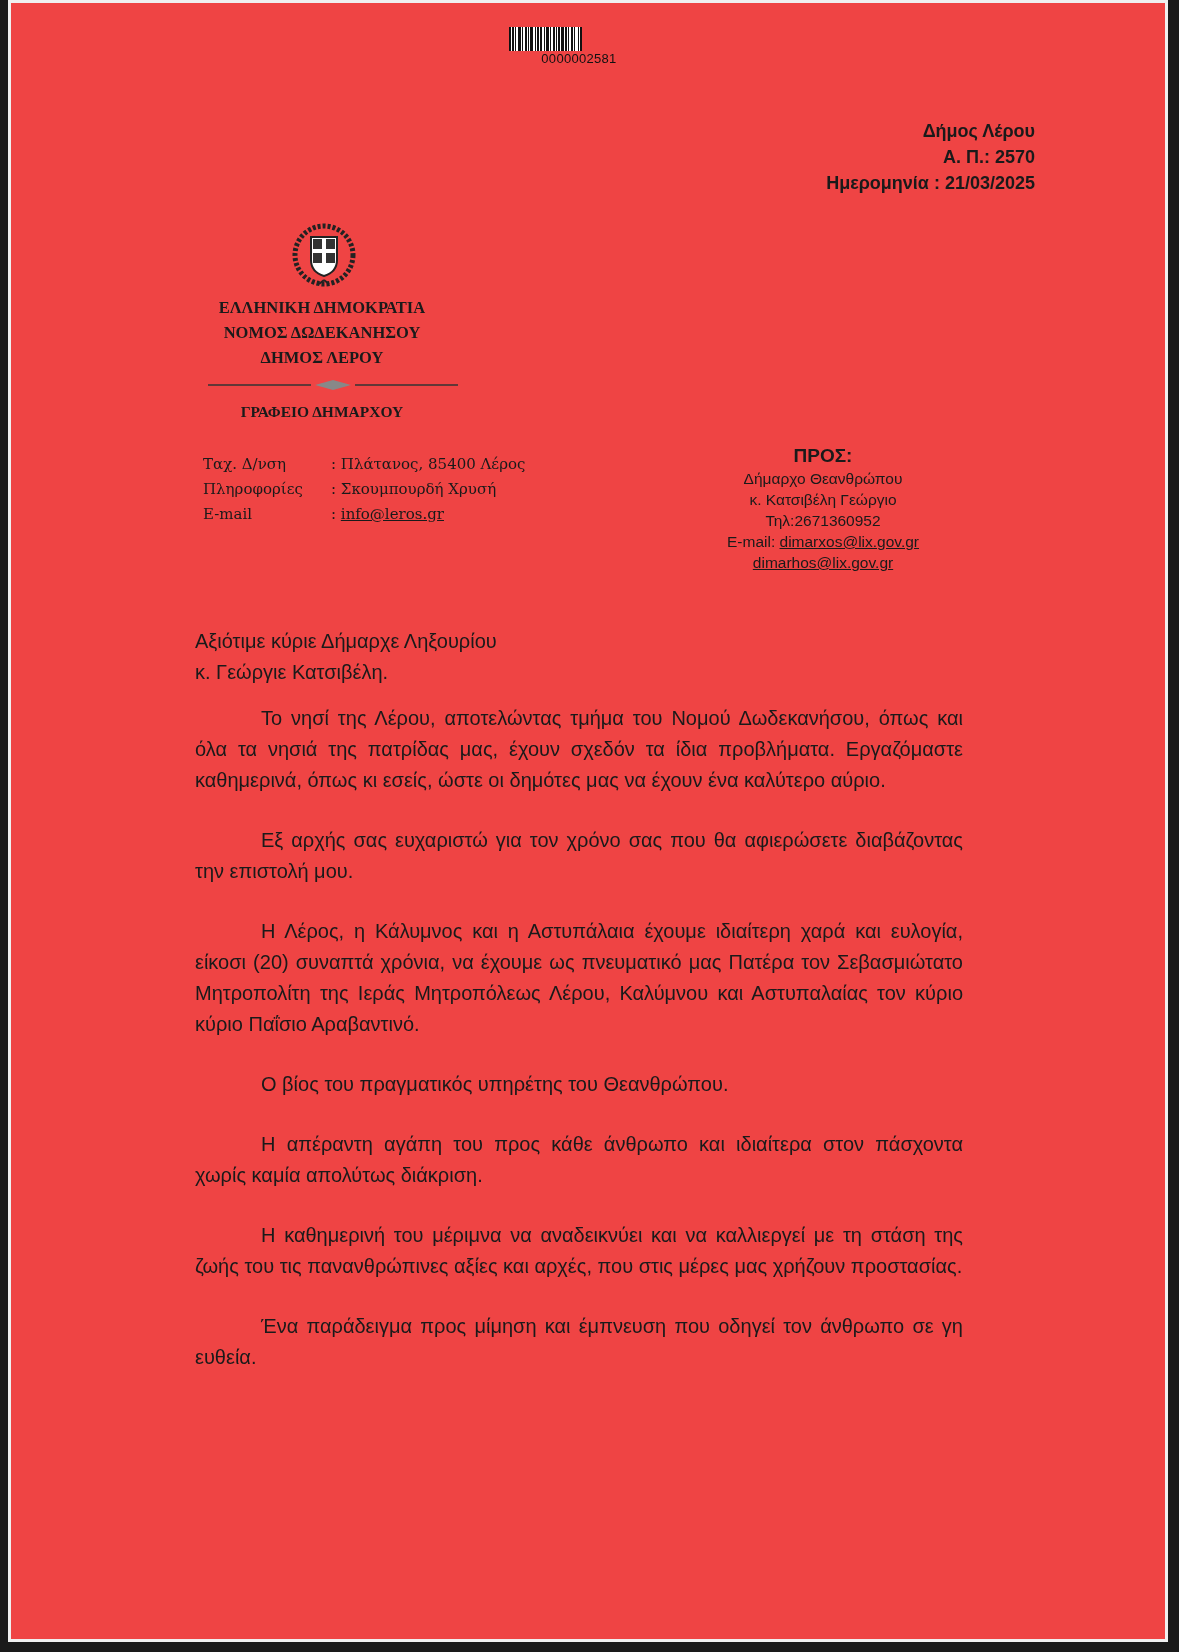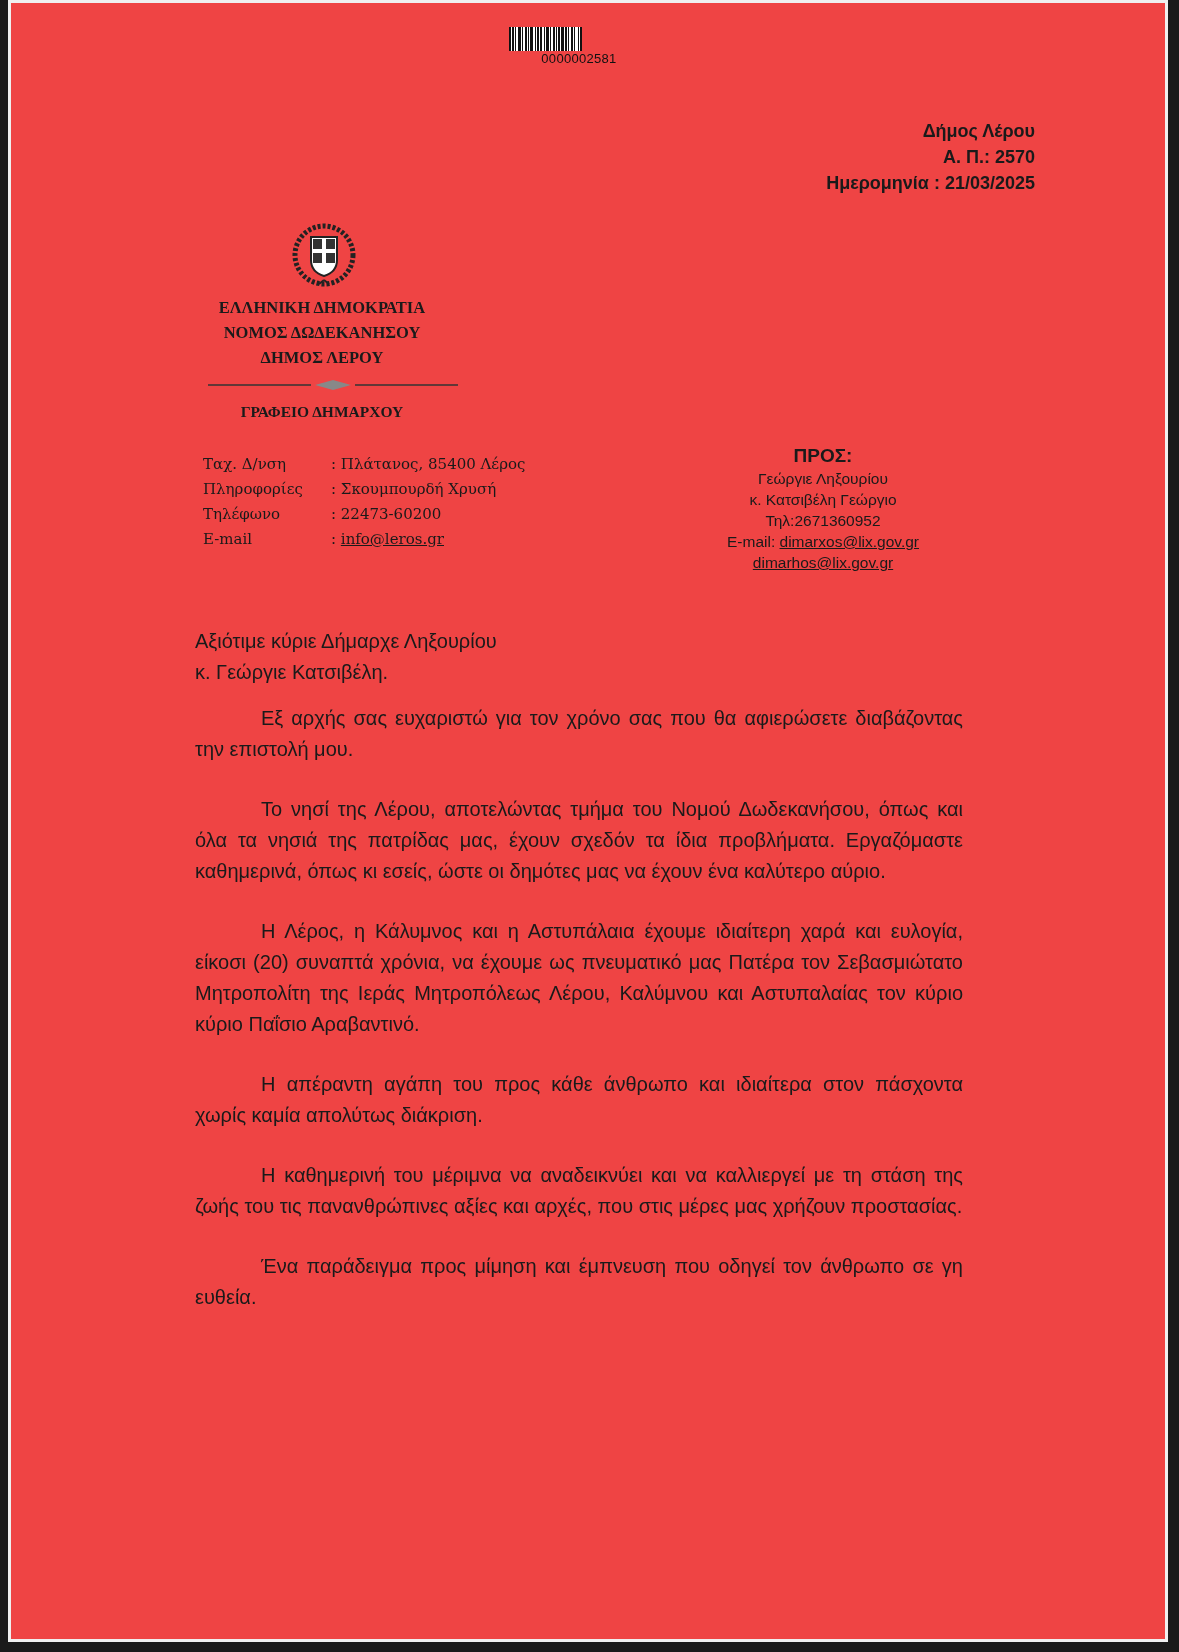--- a/index.html
+++ b/index.html
@@ -139,44 +139,41 @@
   <div class="abs contact">
     <div class="row">
       <span class="lbl">Ταχ. Δ/νση</span>
       <span class="val">: Πλάτανος, 85400 Λέρος</span>
     </div>
     <div class="row">
       <span class="lbl">Πληροφορίες</span>
       <span class="val">: Σκουμπουρδή Χρυσή</span>
     </div>
     <div class="row">
-      <span class="lbl">Τηλέφωνο</span>
-      <span class="val">: 22473-60200</span>
-    </div>
-    <div class="row">
       <span class="lbl">E-mail</span>
       <span class="val"><span>: </span><a>info@leros.gr</a></span>
     </div>
   </div>
 
   <div class="abs recipient">
     <div class="title">ΠΡΟΣ:</div>
-    <div>Γεώργιε Ληξουρίου</div>
+    <div>Δήμαρχο Θεανθρώπου</div>
     <div>κ. Κατσιβέλη Γεώργιο</div>
     <div>Τηλ:2671360952</div>
     <div><span>E-mail: </span><a>dimarxos@lix.gov.gr</a></div>
     <div><a>dimarhos@lix.gov.gr</a></div>
   </div>
 
   <div class="abs salutation">
     <div>Αξιότιμε κύριε Δήμαρχε Ληξουρίου</div>
     <div>κ. Γεώργιε Κατσιβέλη.</div>
   </div>
 
   <div class="abs body-text">
+    <p>Το νησί της Λέρου, αποτελώντας τμήμα του Νομού Δωδεκανήσου, όπως και όλα τα νησιά της πατρίδας μας, έχουν σχεδόν τα ίδια προβλήματα. Εργαζόμαστε καθημερινά, όπως κι εσείς, ώστε οι δημότες μας να έχουν ένα καλύτερο αύριο.</p>
     <p>Εξ αρχής σας ευχαριστώ για τον χρόνο σας που θα αφιερώσετε διαβάζοντας την επιστολή μου.</p>
-    <p>Το νησί της Λέρου, αποτελώντας τμήμα του Νομού Δωδεκανήσου, όπως και όλα τα νησιά της πατρίδας μας, έχουν σχεδόν τα ίδια προβλήματα. Εργαζόμαστε καθημερινά, όπως κι εσείς, ώστε οι δημότες μας να έχουν ένα καλύτερο αύριο.</p>
     <p>Η Λέρος, η Κάλυμνος και η Αστυπάλαια έχουμε ιδιαίτερη χαρά και ευλογία, είκοσι (20) συναπτά χρόνια, να έχουμε ως πνευματικό μας Πατέρα τον Σεβασμιώτατο Μητροπολίτη της Ιεράς Μητροπόλεως Λέρου, Καλύμνου και Αστυπαλαίας τον κύριο κύριο Παΐσιο Αραβαντινό.</p>
+    <p>Ο βίος του πραγματικός υπηρέτης του Θεανθρώπου.</p>
     <p>Η απέραντη αγάπη του προς κάθε άνθρωπο και ιδιαίτερα στον πάσχοντα χωρίς καμία απολύτως διάκριση.</p>
     <p>Η καθημερινή του μέριμνα να αναδεικνύει και να καλλιεργεί με τη στάση της ζωής του τις πανανθρώπινες αξίες και αρχές, που στις μέρες μας χρήζουν προστασίας.</p>
     <p>Ένα παράδειγμα προς μίμηση και έμπνευση που οδηγεί τον άνθρωπο σε γη ευθεία.</p>
   </div>
 </div>
 
 </body></html>

